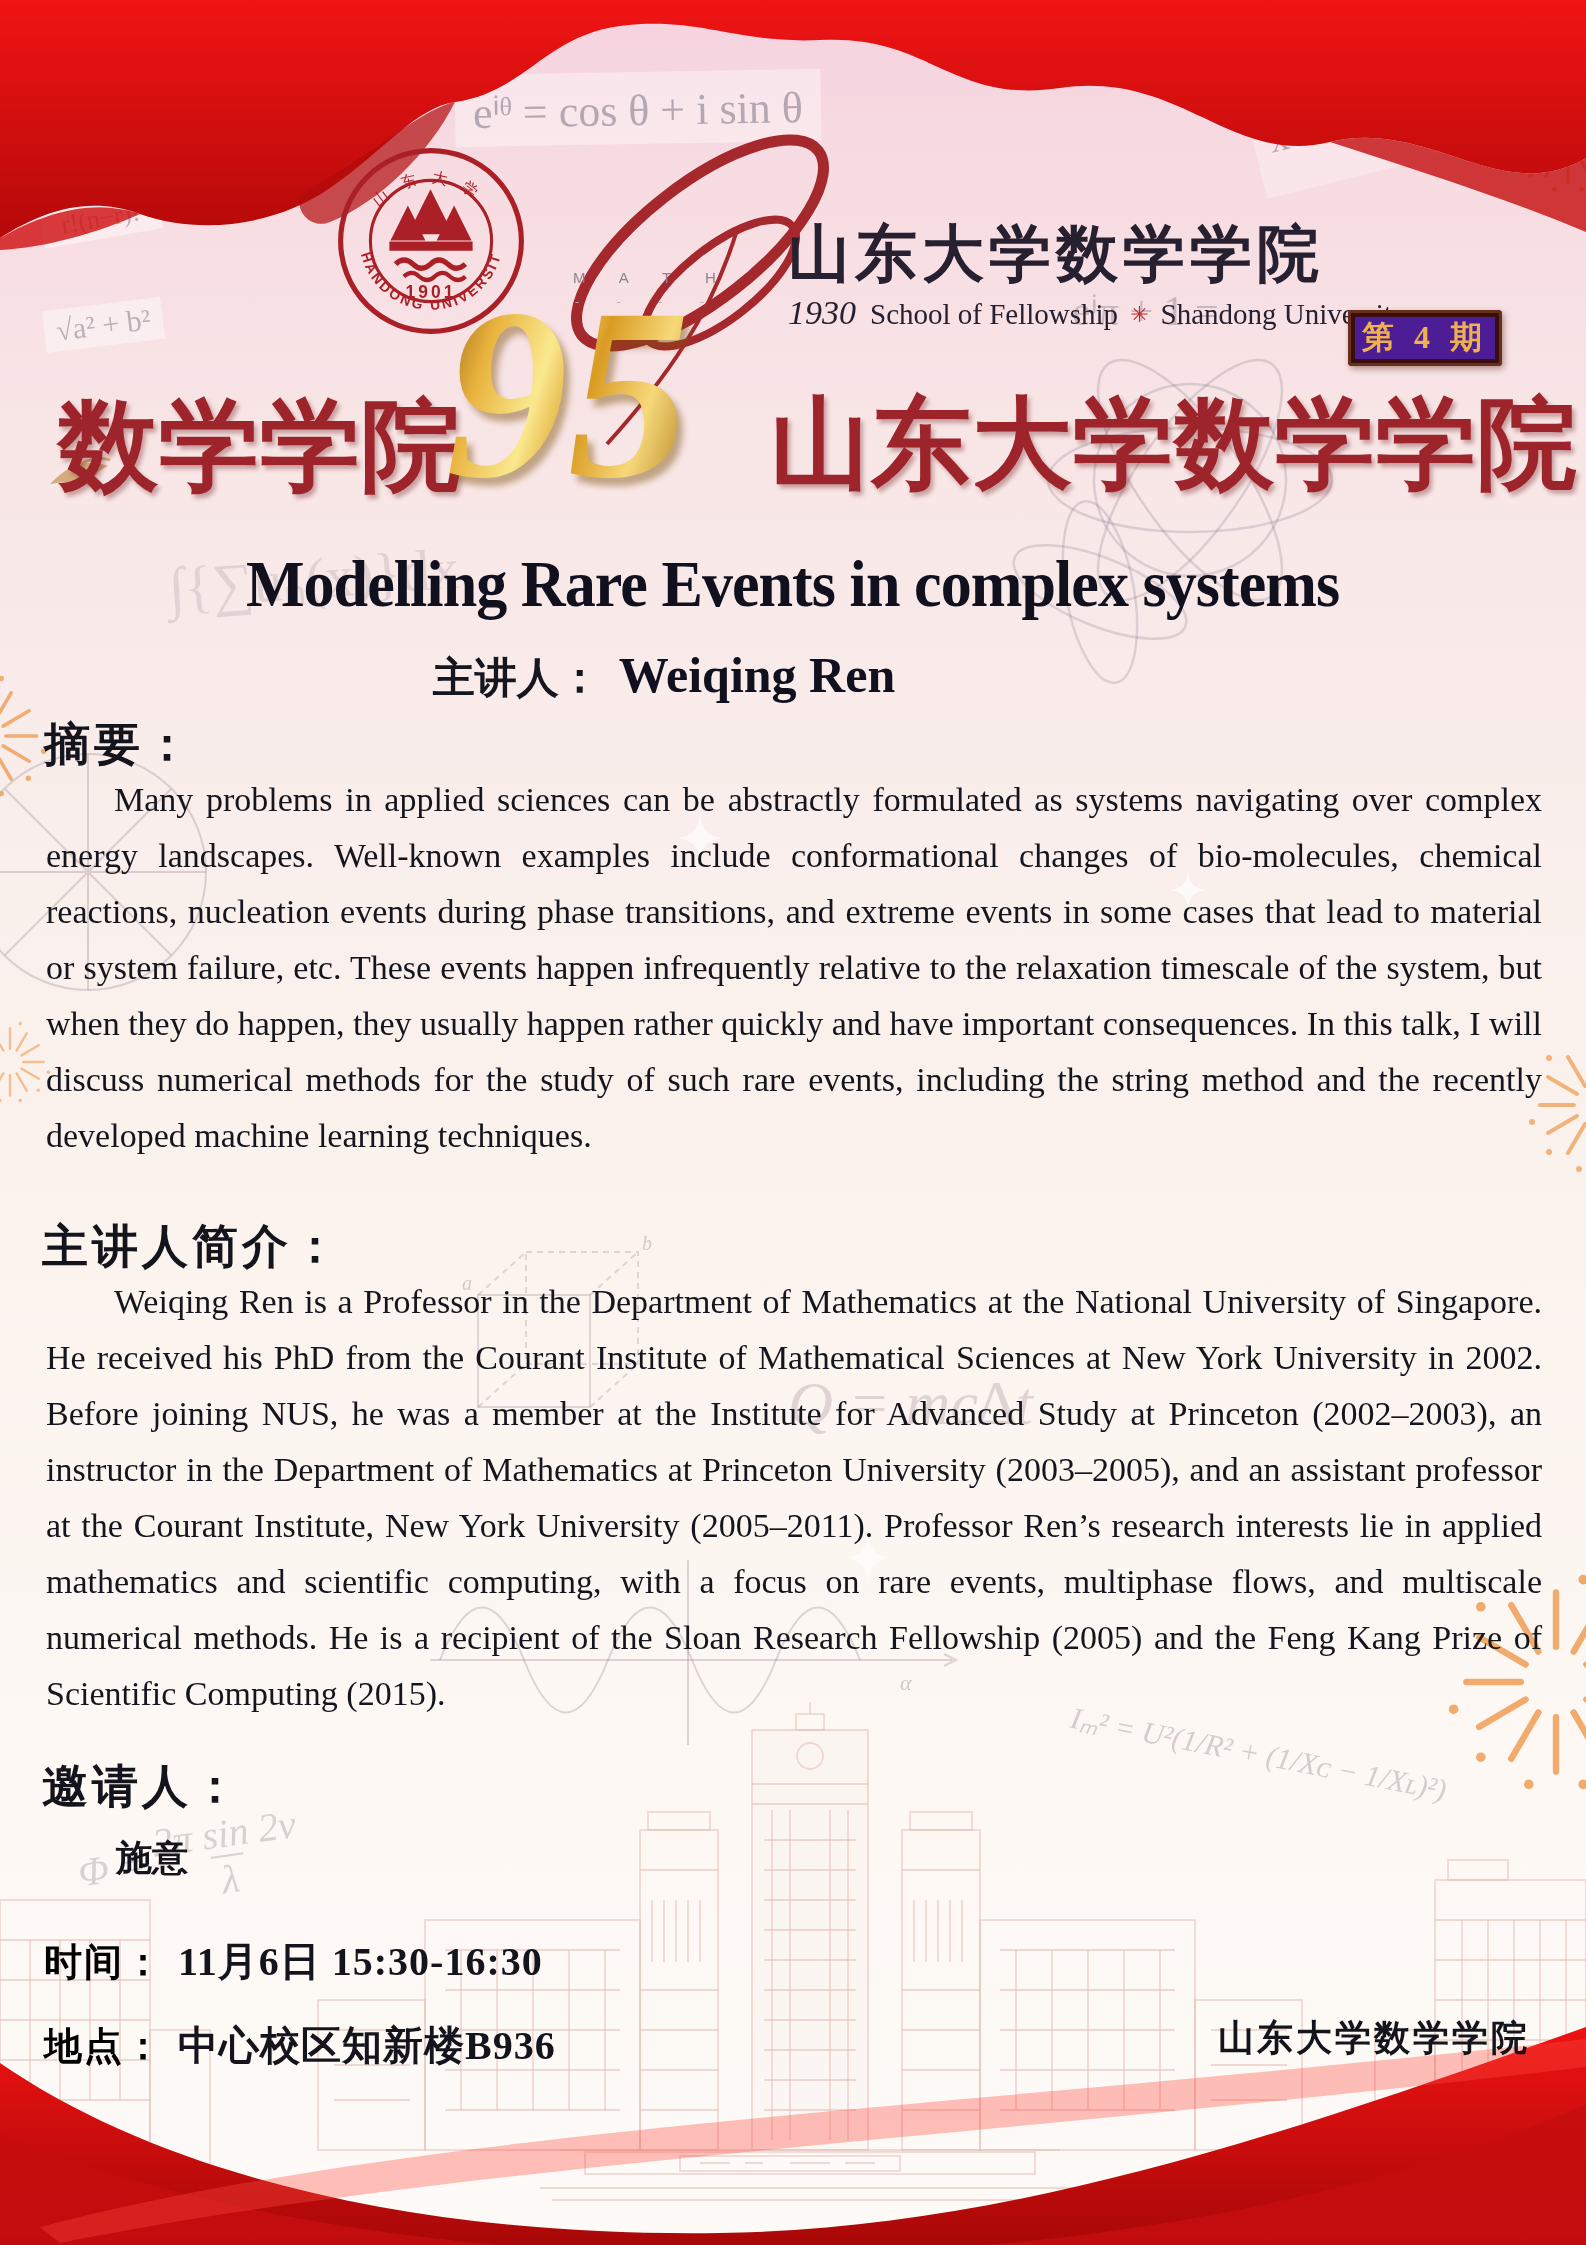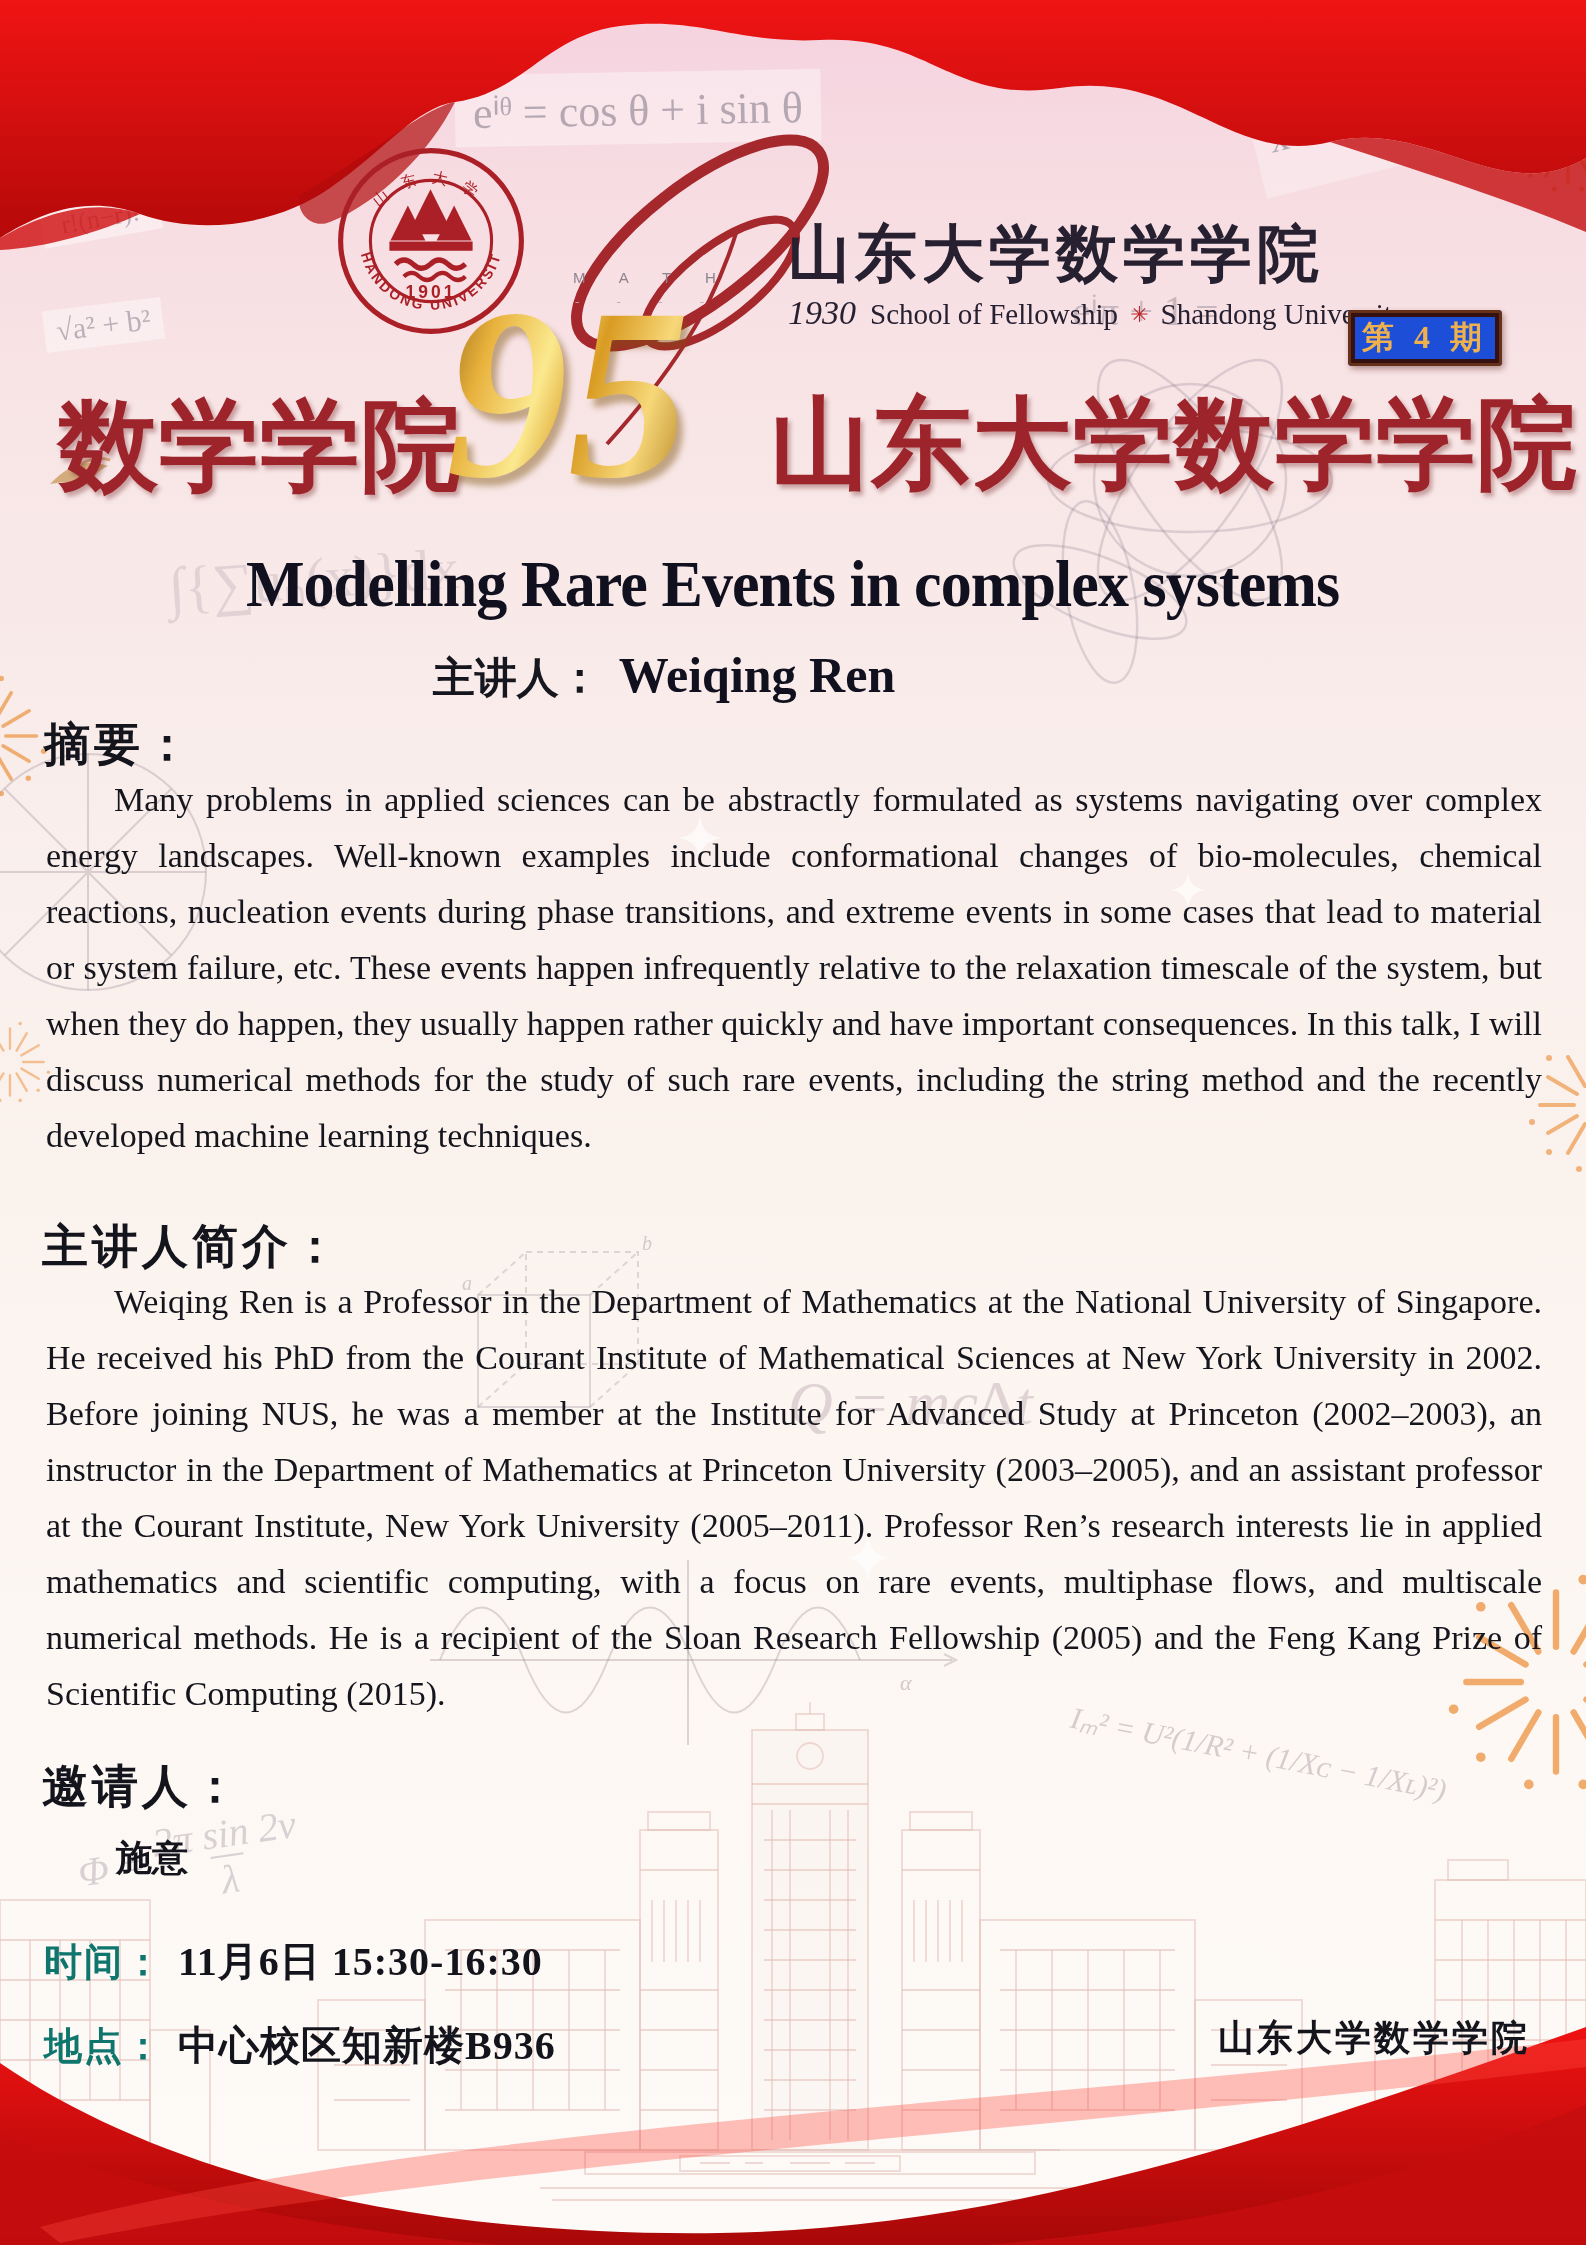--- a/index.html
+++ b/index.html
@@ -14,21 +14,21 @@
   
   .z1{z-index:1;} .z2{z-index:2;} .z3{z-index:3;} .z4{z-index:4;} .z5{z-index:5;}
   
   .name-block{left:788px;top:220px;z-index:5;}
   .name-cn{font-size:62px;font-weight:700;color:#262031;letter-spacing:5px;line-height:1.1;}
   .name-sub{margin-top:6px;font-size:29px;font-weight:400;color:#262031;display:flex;align-items:baseline;gap:12px;}
   .name-sub .yr{font-style:italic;font-size:34px;margin-right:2px;}
   .name-sub .sep{color:#c0282c;font-size:22px;transform:translateY(-2px);}
   .badge{
     left:1348px;top:310px;width:154px;height:56px;z-index:5;
-    background:#1d4ed8;border-radius:4px;
+    background:#4c1d95;border-radius:4px;
     box-shadow:inset 0 0 0 3px rgba(160,90,35,.45), inset 0 0 0 7px rgba(55,15,6,.95), 2px 3px 6px rgba(80,20,10,.4);
     display:flex;align-items:center;justify-content:center;
     color:#efb14d;font-size:32px;font-weight:700;letter-spacing:6px;
   }
   
   .title-red{color:#9e242c;font-weight:900;font-size:100px;letter-spacing:1px;z-index:5;
     text-shadow:3px 4px 4px rgba(110,25,30,.35);white-space:nowrap;}
   .t-left{left:58px;top:380px;}
   .t-right{left:770px;top:378px;}
   .t-95{
@@ -49,21 +49,21 @@
   .cal{font-weight:900;color:#14141c;font-size:46px;letter-spacing:4px;z-index:5;white-space:nowrap;}
   .para{width:1496px;left:46px;font-size:34px;line-height:56px;color:#15151d;
     text-align:justify;text-indent:2em;z-index:5;margin:0;}
   .h-abstract{left:44px;top:714px;}
   .p-abstract{top:772px;}
   .h-bio{left:42px;top:1216px;text-align:center;}
   .p-bio{top:1274px;}
   .h-invite{left:42px;top:1756px;}
   .inviter{left:116px;top:1834px;font-size:36px;font-weight:700;color:#14141c;z-index:5;}
   .meta-row{left:44px;z-index:5;display:flex;align-items:baseline;gap:14px;white-space:nowrap;}
-  .meta-label{font-size:38px;font-weight:900;color:#0f766e;letter-spacing:2px;}
+  .meta-label{font-size:38px;font-weight:900;color:#000000;letter-spacing:2px;}
   .meta-value{font-size:40px;font-weight:700;color:#14141c;letter-spacing:1px;}
   .r-time{top:1934px;} .r-place{top:2018px;font-family:Liberation Serif, serif;}
   .footer-org{left:1160px;top:2014px;width:370px;text-align:right;z-index:5;
     font-size:36px;font-weight:900;color:#14141c;letter-spacing:3px;white-space:nowrap;}
   
   .formula{z-index:1;color:rgba(125,115,130,.5);font-family:"Liberation Serif",serif;white-space:nowrap;}
   .formula .frac{display:inline-flex;flex-direction:column;align-items:center;vertical-align:middle;line-height:1.05;}
   .formula .frac .den{border-top:2px solid currentColor;padding:2px 8px 0;}
   .f-euler{left:455px;top:72px;font-size:44px;padding:6px 18px;background:rgba(255,255,255,.38);transform:rotate(-1deg);color:rgba(125,115,130,.55);}
   .f-binom{left:38px;top:168px;font-size:26px;padding:6px 12px;background:rgba(255,255,255,.42);transform:rotate(-10deg);}

